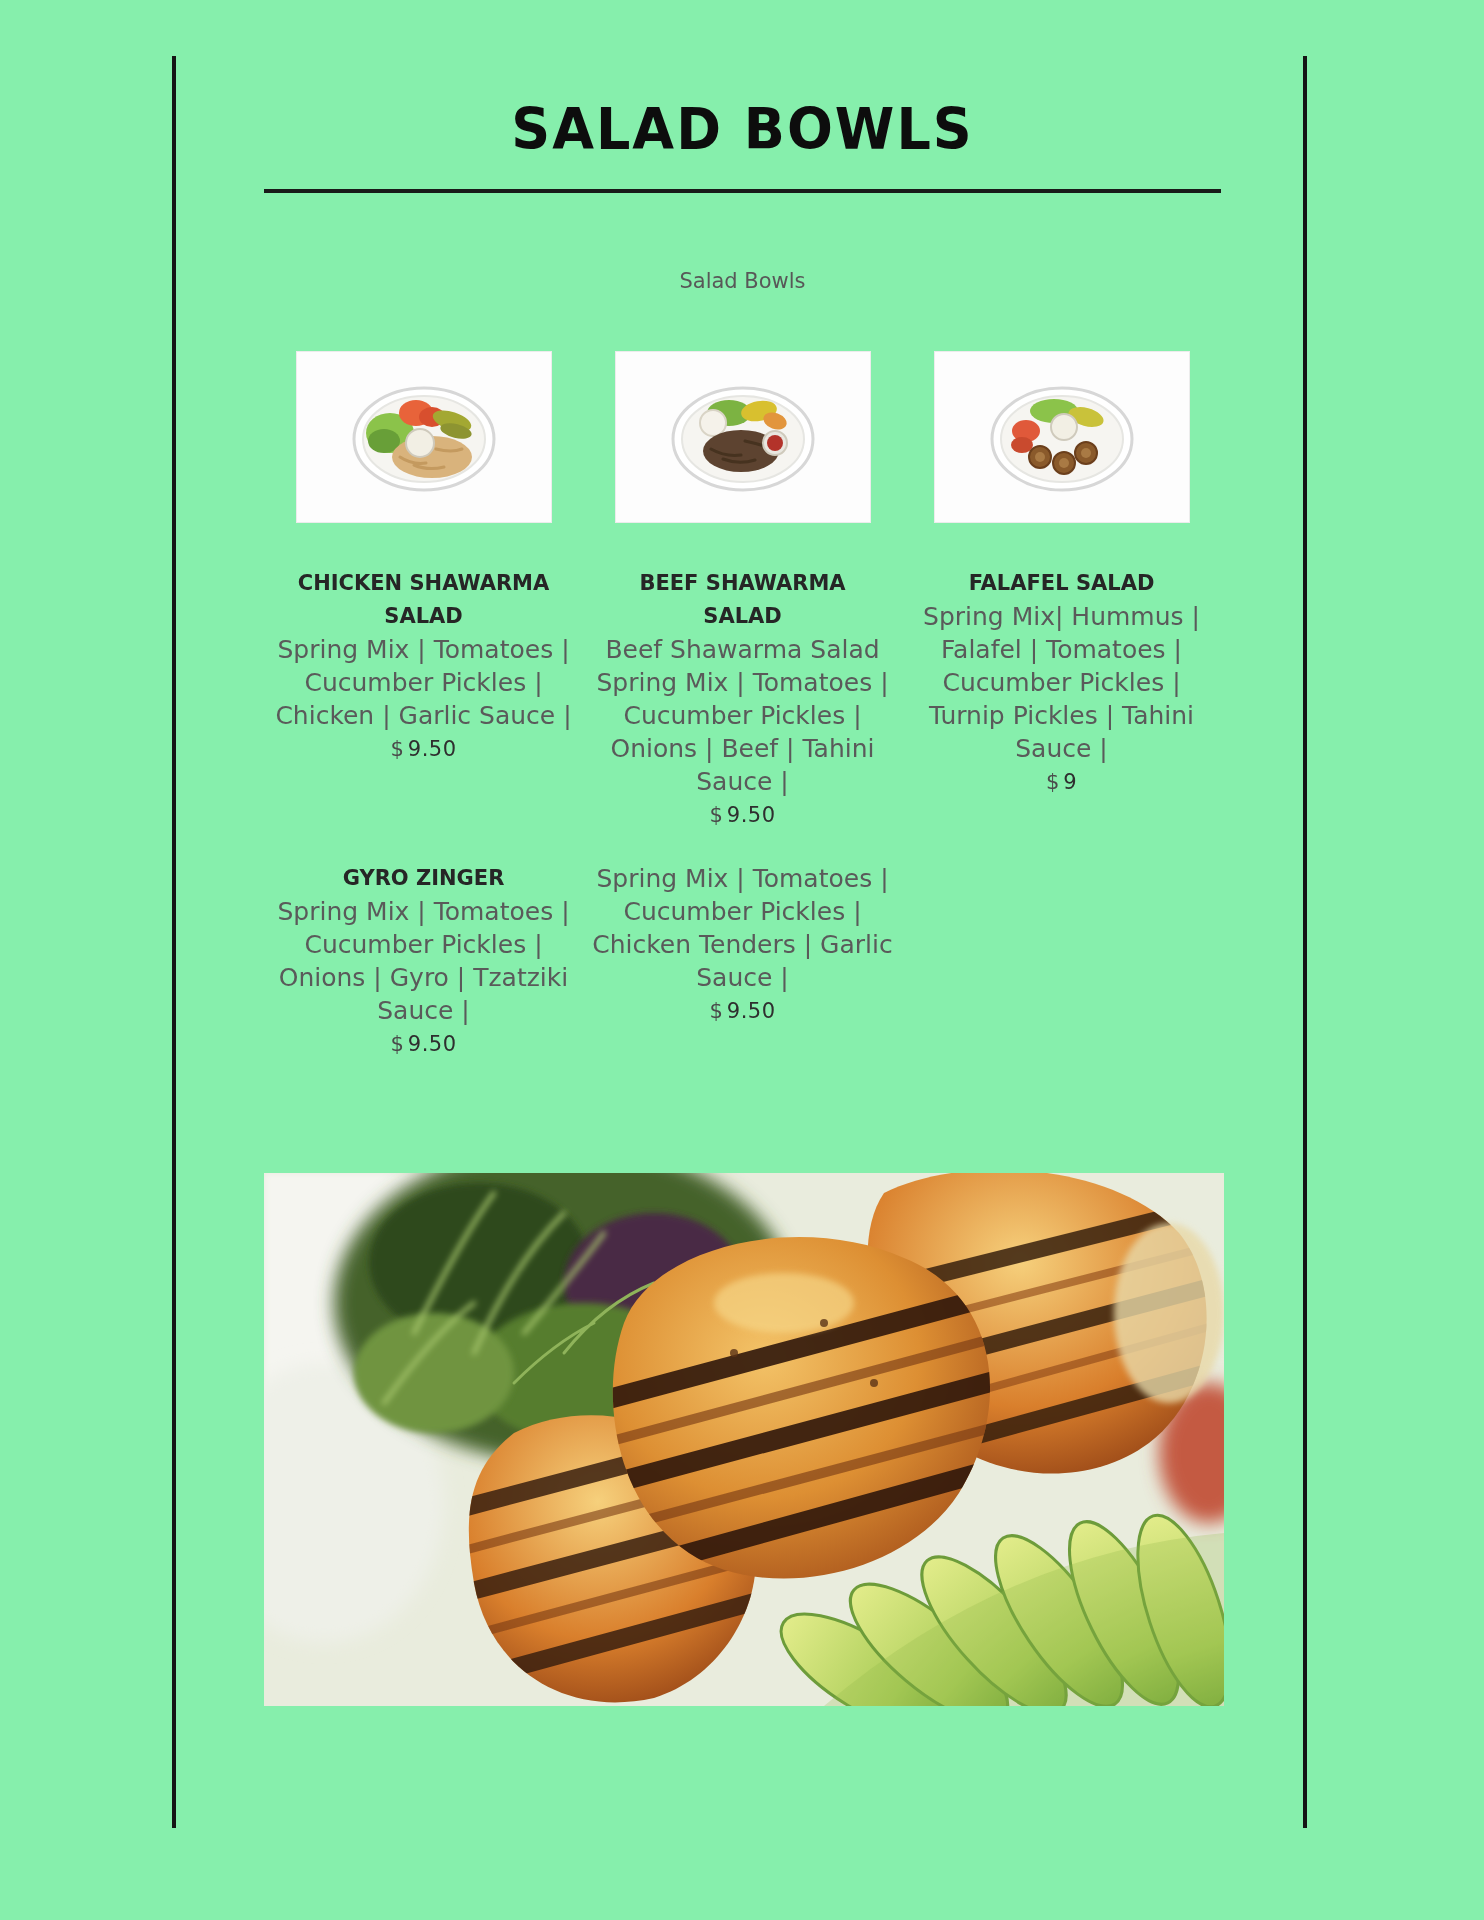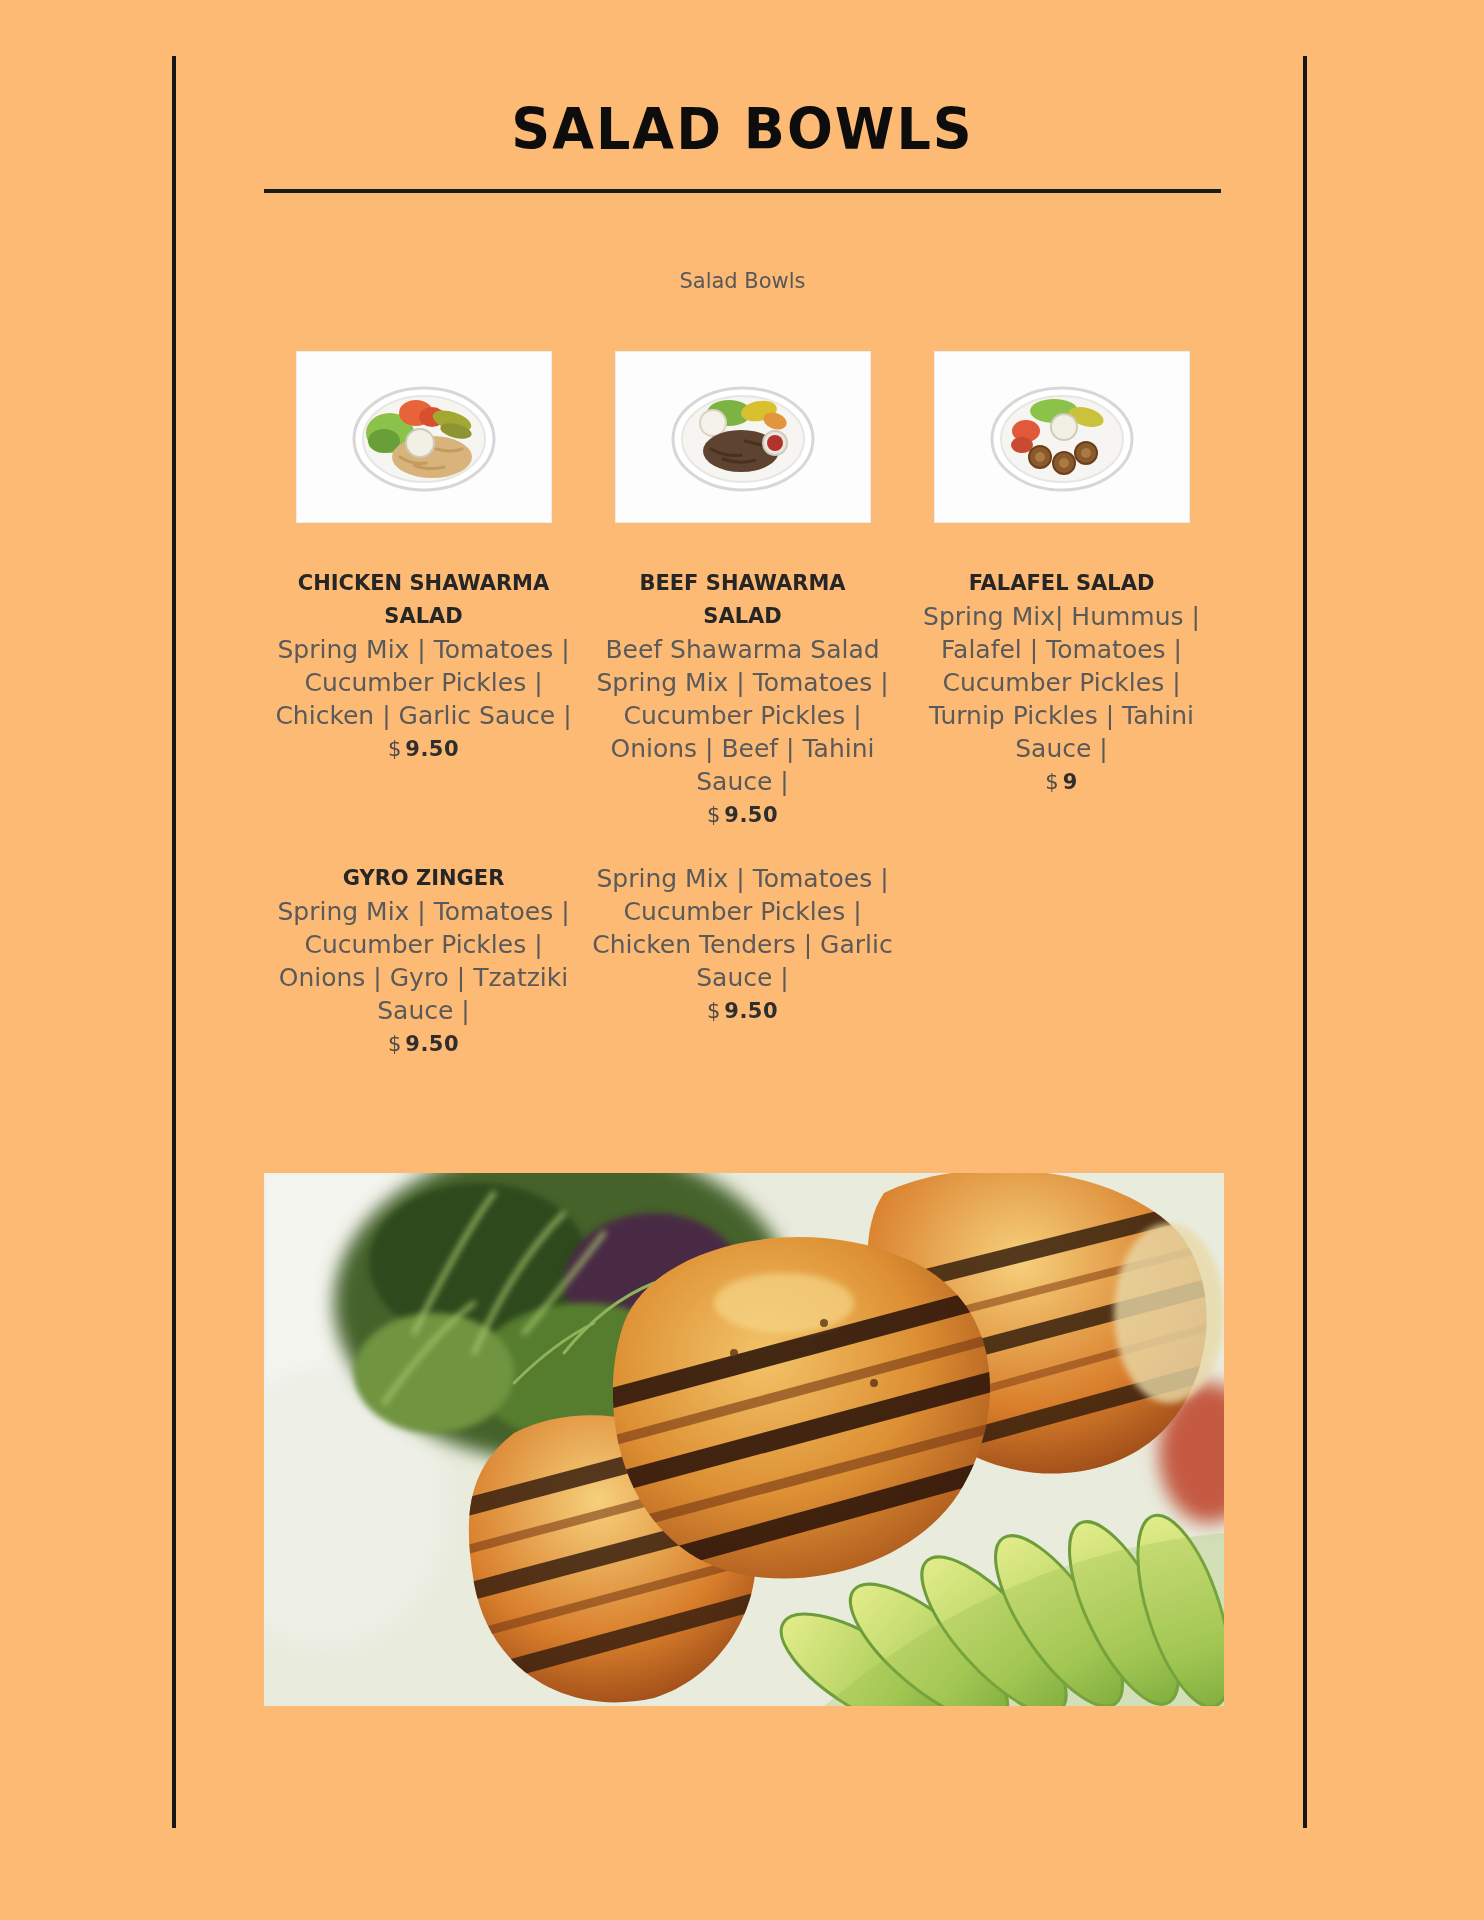--- a/index.html
+++ b/index.html
@@ -1,17 +1,17 @@
 <!DOCTYPE html>
 <html><head>
 <meta charset="utf-8">
 <style>
   html,body { margin:0; padding:0; background:#ffffff; }
   .page {
-    position:relative; width:1484px; height:1920px; background:#fdba74;
+    position:relative; width:1484px; height:1920px; background:#86efac;
     overflow:hidden; font-family:"DejaVu Sans","Liberation Sans",sans-serif;
   }
   .vline { position:absolute; top:56px; width:4px; height:1772px; background:#151515; }
   .vline-left  { left:172px; }
   .vline-right { left:1303px; }
   .content { position:absolute; left:264px; top:0; width:957px; }
 
   .page-title {
     margin-top:96px; text-align:center;
     font-size:54px; font-weight:900; letter-spacing:2px; color:#0d0d0d;
@@ -31,21 +31,21 @@
     display:flex; align-items:center; justify-content:center;
   }
   .item-name {
     margin-top:44px; font-size:21px; font-weight:bold; color:#262626;
     line-height:33px; white-space:pre-line;
   }
   .menu-row-2 .item-name { margin-top:0; }
   .item-desc { font-size:25px; color:#5a5a5a; line-height:33px; white-space:pre-line; }
   .item-price { font-size:21px; line-height:34px; }
   .item-price .cur { color:#4a4a4a; font-weight:400; margin-right:4px; }
-  .item-price .amt { color:#2e2e2e; font-weight:bold; letter-spacing:0.5px; }
+  .item-price .amt { color:#2e2e2e; font-weight:normal; letter-spacing:0.5px; }
 
   .hero-photo { display:block; margin:112px auto 0 auto; width:960px; height:533px; }
 </style>
 </head>
 <body>
 
 <div class="page">
   <div class="vline vline-left"></div>
   <div class="vline vline-right"></div>
 

